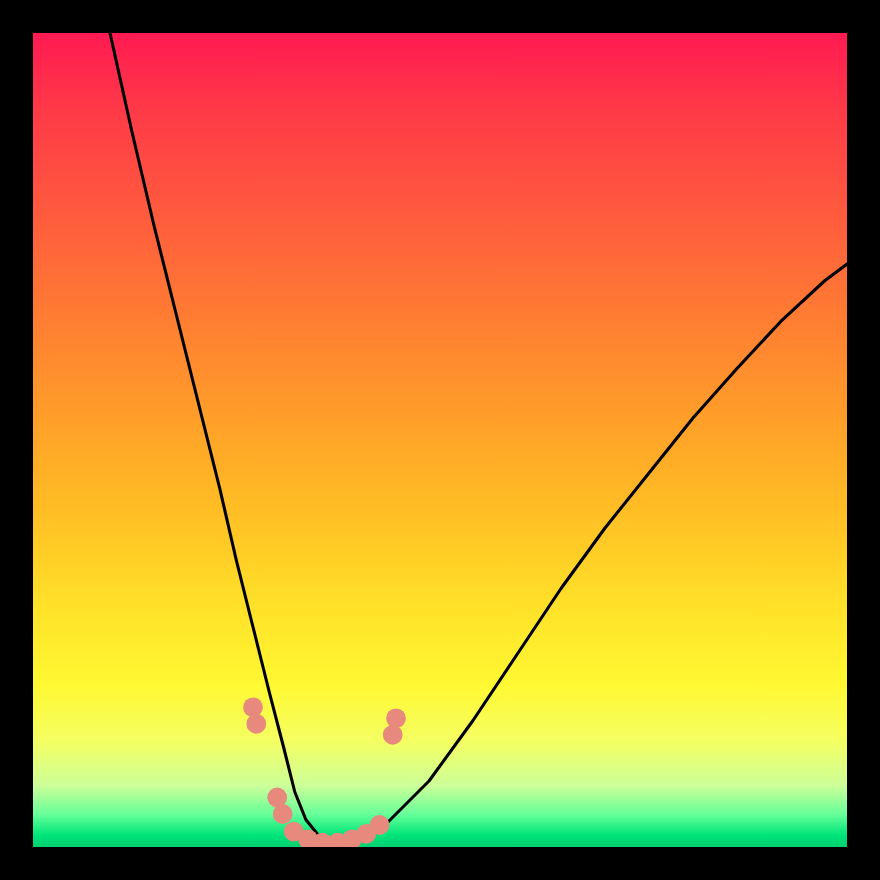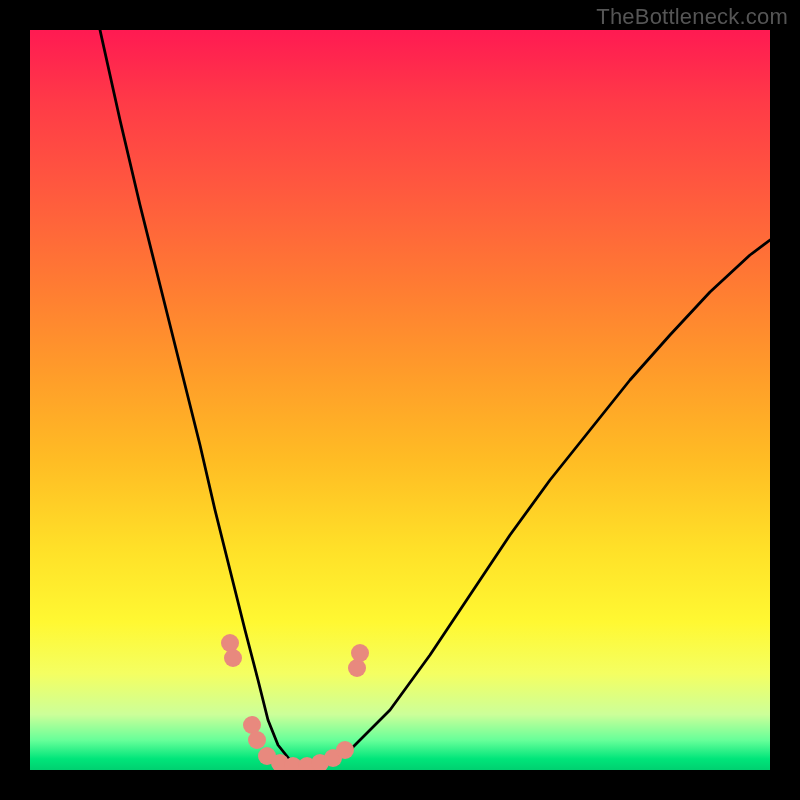--- a/index.html
+++ b/index.html
@@ -57,21 +57,20 @@
     top: 0;
     left: 0;
     width: 740px;
     height: 740px;
   }
 </style>
 </head>
 <body>
 
 <div class="frame">
-  <div class="wm">TheBottleneck.com</div>
   <div class="plot">
     <svg class="curve" viewBox="0 0 740 740" preserveAspectRatio="none">
       <path id="curve-path" fill="none" d="M70 0 L90 90 L110 175 L130 255 L150 335 L170 415 L185 480 L200 540 L215 600 L228 650 L238 690 L248 715 L260 730 L275 735 L295 732 L320 720 L360 680 L400 625 L440 565 L480 505 L520 450 L560 400 L600 350 L640 305 L680 262 L720 225 L740 210" stroke="#000000" stroke-width="2.8" stroke-linecap="round" stroke-linejoin="round"></path>
       <g id="marker-layer">
           <circle cx="200" cy="613" r="9" fill="#e8897e"></circle>
           <circle cx="203" cy="628" r="9" fill="#e8897e"></circle>
           <circle cx="222" cy="695" r="9" fill="#e8897e"></circle>
           <circle cx="227" cy="710" r="9" fill="#e8897e"></circle>
           <circle cx="237" cy="726" r="9" fill="#e8897e"></circle>
           <circle cx="250" cy="733" r="9" fill="#e8897e"></circle>

